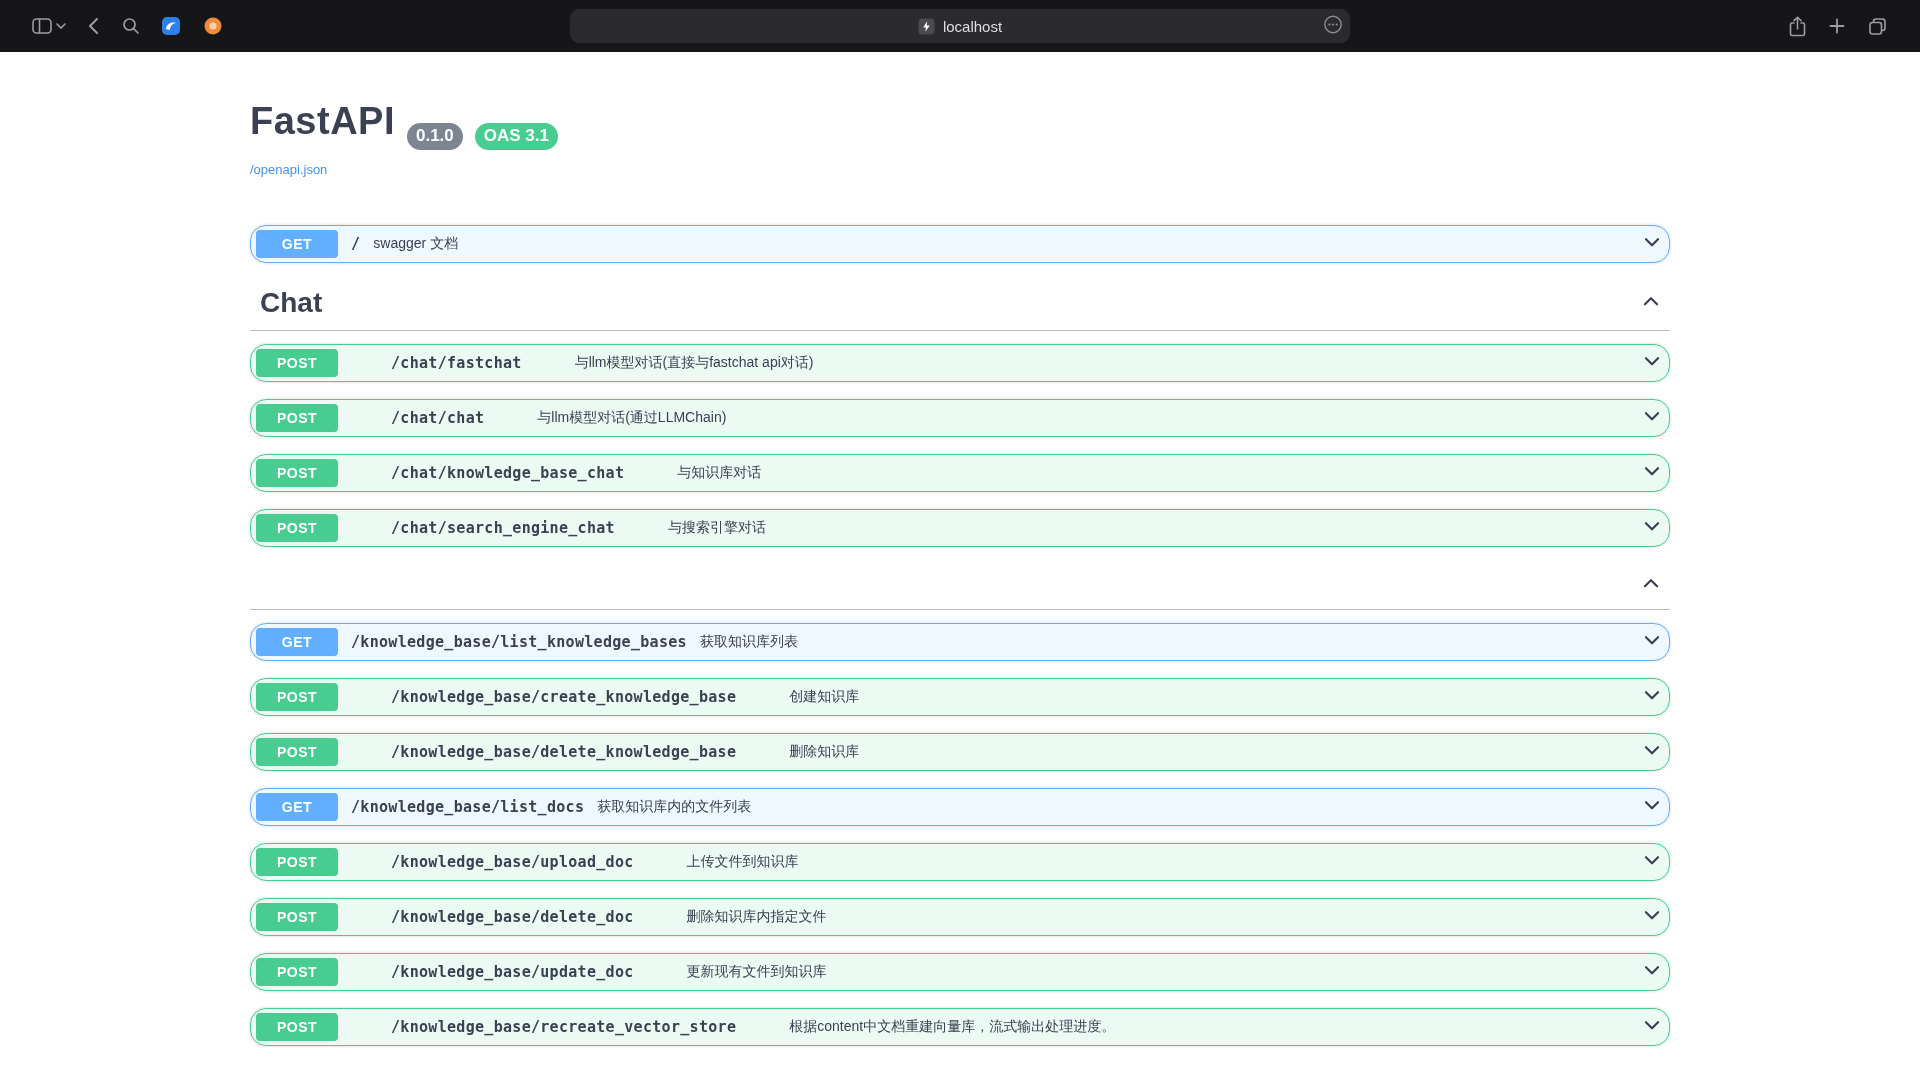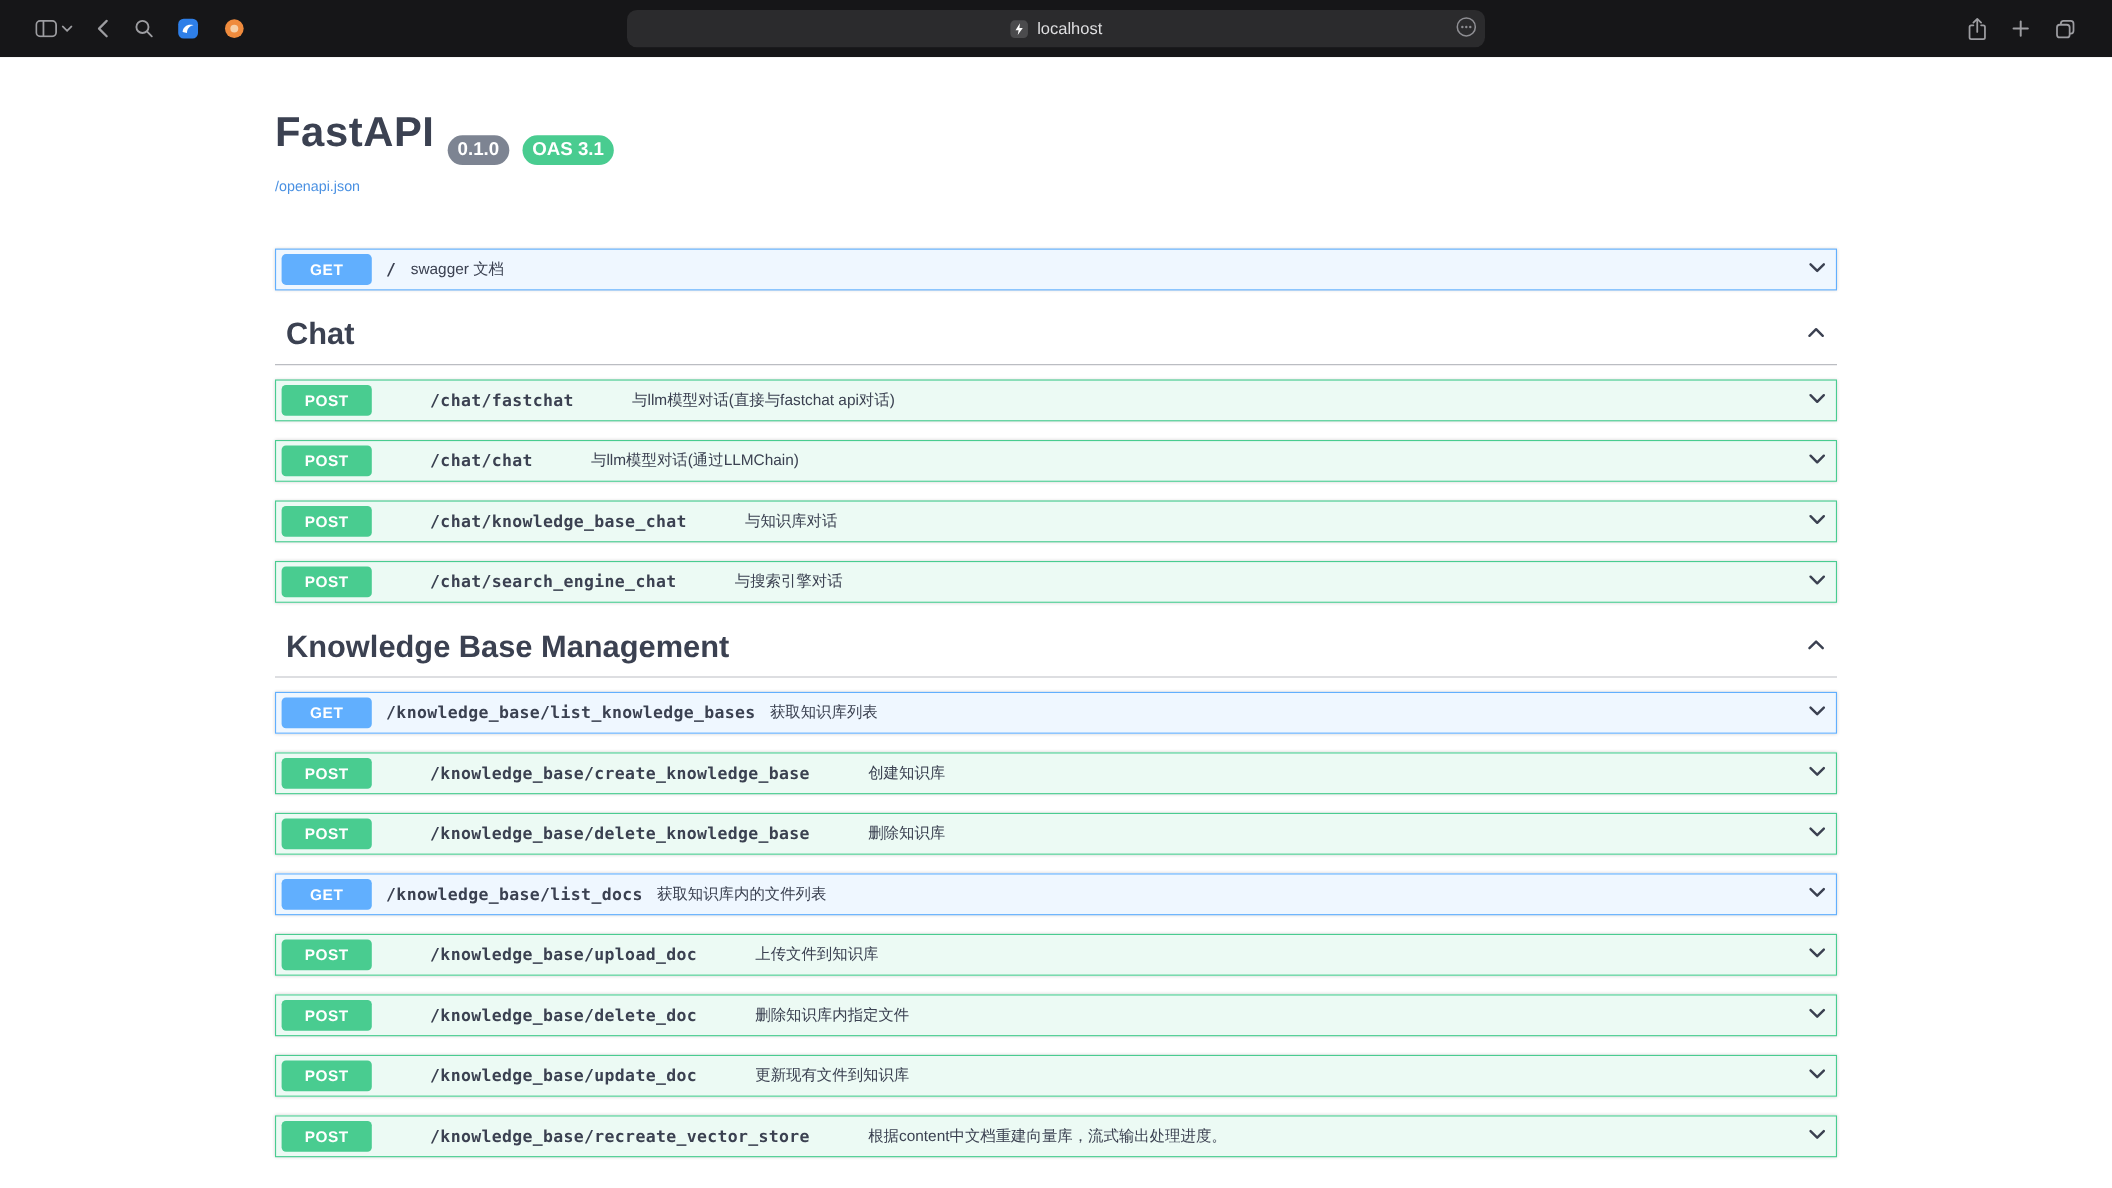--- a/index.html
+++ b/index.html
@@ -83,21 +83,21 @@
   }
   .collapse-btn,.expand-btn{
     margin-left:auto;background:none;border:none;cursor:pointer;
     display:flex;align-items:center;justify-content:center;padding:2px;
   }
   .endpoints{padding-top:13px;}
 
   .opblock{
     display:flex;align-items:center;
     height:38px;margin:0 0 17px;
-    border:1px solid;border-radius:0;
+    border:1px solid;border-radius:16px;
     padding:0 4px 0 5px;
     box-shadow:0 0 3px rgba(0,0,0,.19);
     cursor:pointer;
   }
   .opblock.get{background:var(--get-bg);border-color:var(--get-color);}
   .opblock.post{background:var(--post-bg);border-color:var(--post-color);gap:40px;}
   .method{
     width:82px;height:28px;border-radius:4px;
     display:flex;align-items:center;justify-content:center;
     color:#fff;font-weight:700;font-size:14px;letter-spacing:0.5px;
@@ -301,21 +301,20 @@
           <polyline points="4.5,7.5 10,13 15.5,7.5"></polyline>
         </svg>
       </span>
     </button>
   </div>
 </div>
   </section>
 
   <section class="tag-section">
     <div class="tag-header">
-      <h3>Knowledge Base Management</h3>
       <button class="collapse-btn">
         <span>
           <svg width="22" height="22" viewBox="0 0 20 20" fill="none" stroke="#3b4151" stroke-width="2" stroke-linecap="round" stroke-linejoin="round">
             <polyline points="4.5,13 10,7.5 15.5,13"></polyline>
           </svg>
         </span>
       </button>
     </div>
     <div class="endpoints">
   <div class="opblock get">

